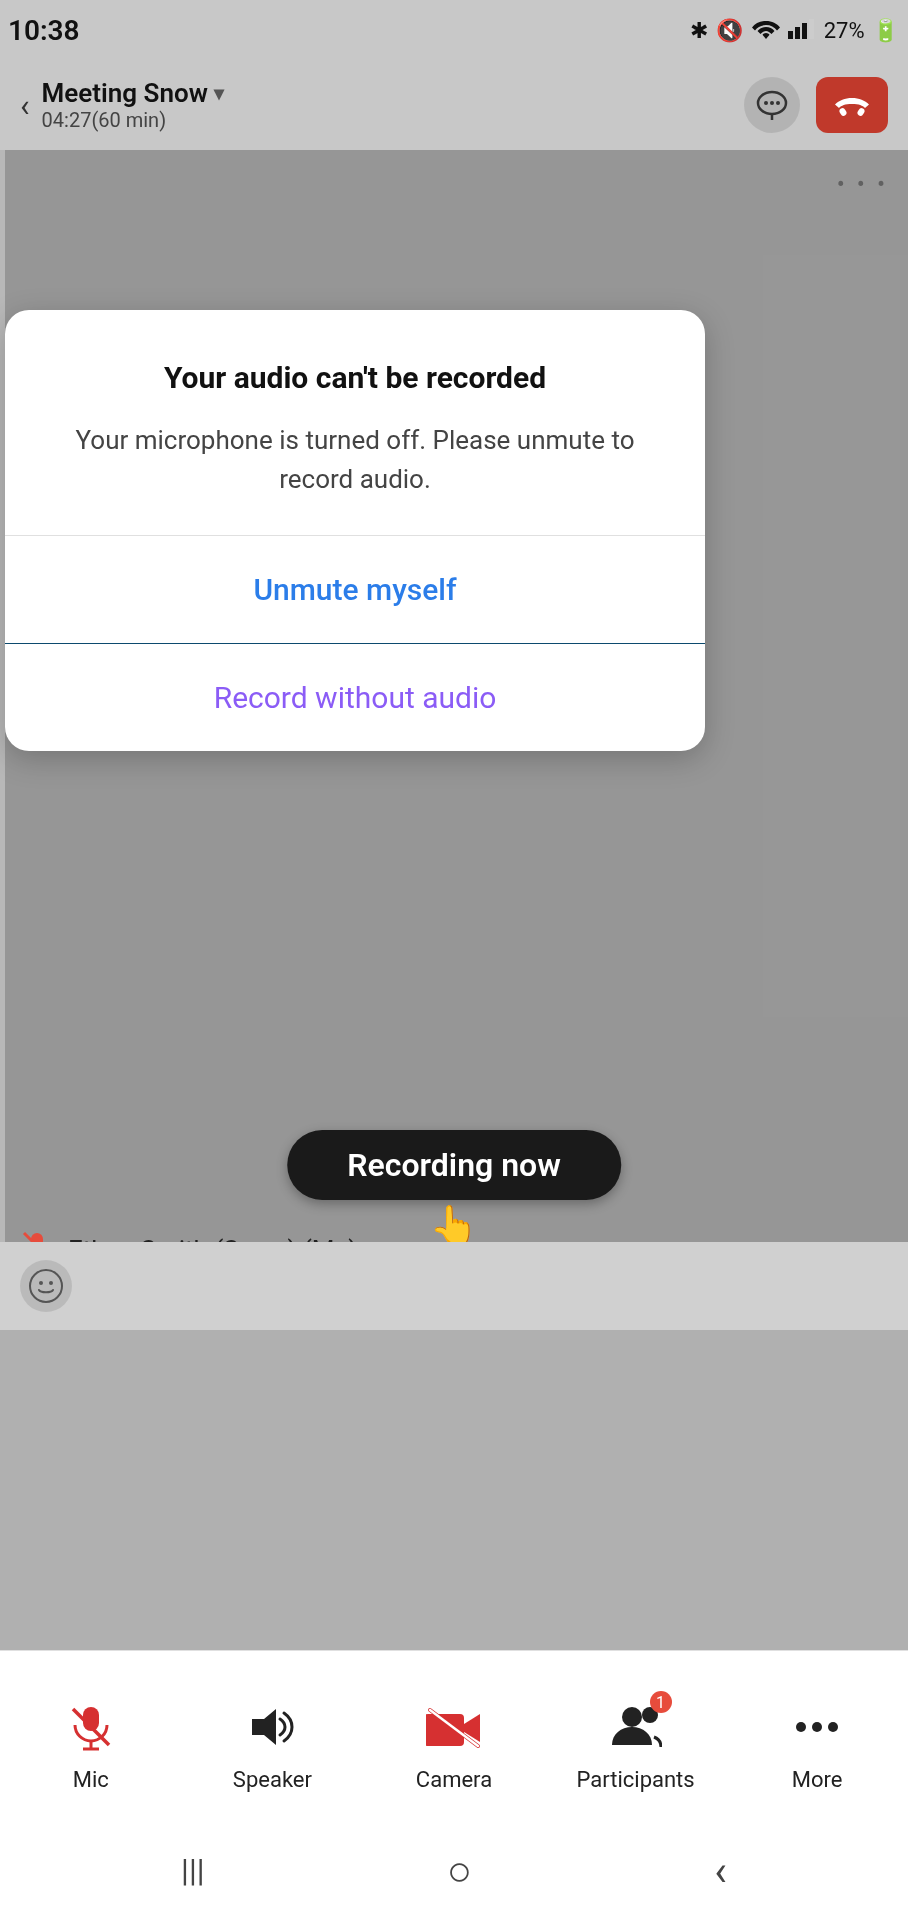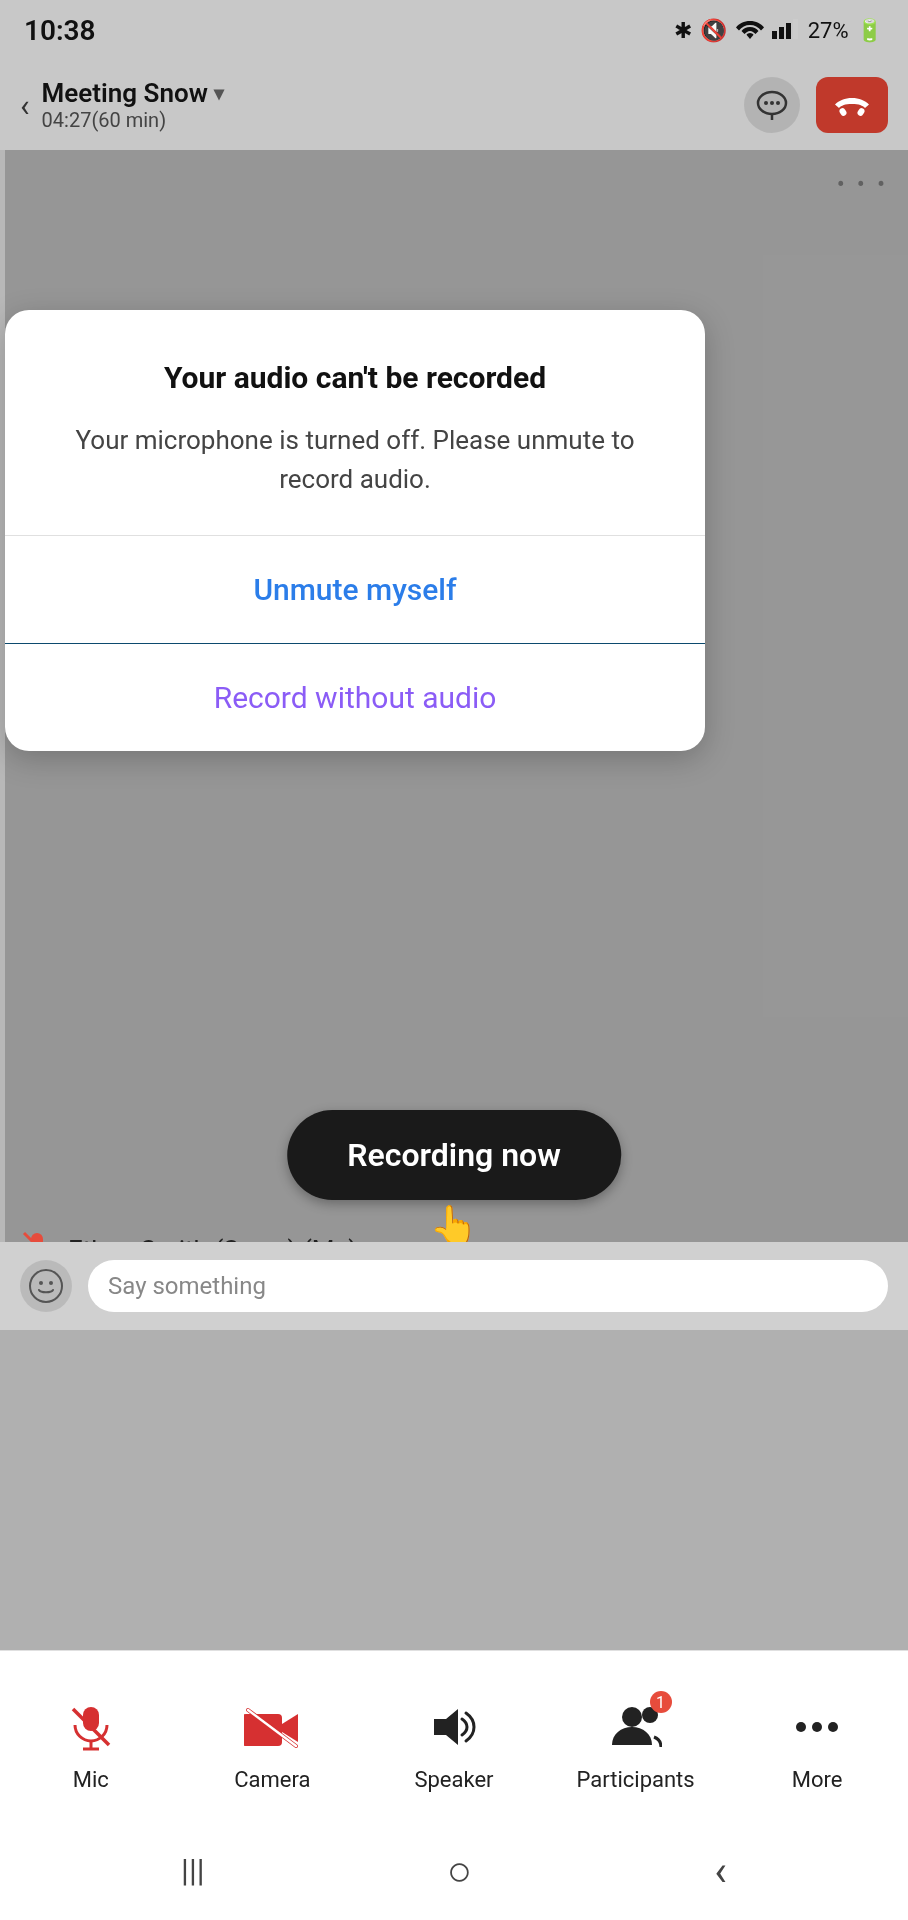--- a/index.html
+++ b/index.html
@@ -15,21 +15,21 @@
     }
 
     
     .status-bar {
       width: 100%;
       height: 60px;
       background: #c8c8c8;
       display: flex;
       align-items: center;
       justify-content: space-between;
-      padding: 0 24px;
+      padding: 0 8px;
     }
 
     .status-time {
       font-size: 28px;
       font-weight: 600;
       color: #111;
     }
 
     .status-icons {
       display: flex;
@@ -235,21 +235,21 @@
 
     
     .recording-btn {
       position: absolute;
       bottom: 130px;
       left: 50%;
       transform: translateX(-50%);
       background: #1a1a1a;
       color: white;
       border-radius: 50px;
-      padding: 26px 60px;
+      padding: 16px 60px;
       font-size: 32px;
       font-weight: 600;
       white-space: nowrap;
       box-shadow: 0 4px 12px rgba(0,0,0,0.3);
     }
 
     
     .participant-row {
       position: absolute;
       bottom: 60px;
@@ -474,62 +474,59 @@
 
   <div class="chat-area">
     <div class="emoji-btn">
       <svg width="36" height="36" viewBox="0 0 36 36">
         <circle cx="18" cy="18" r="16" fill="none" stroke="#555" stroke-width="2"></circle>
         <circle cx="13" cy="15" r="2" fill="#555"></circle>
         <circle cx="23" cy="15" r="2" fill="#555"></circle>
         <path d="M11 22c1.5 3 12.5 3 14 0" fill="none" stroke="#555" stroke-width="2" stroke-linecap="round"></path>
       </svg>
     </div>
-    <div class="chat-input">
-      <span class="chat-placeholder">Say something</span>
-    </div>
   </div>
 </div>
 
 <div class="bottom-toolbar">
 
   <div class="toolbar-item">
     <div class="toolbar-icon">
       <svg width="52" height="52" viewBox="0 0 52 52">
         <rect x="18" y="6" width="16" height="24" rx="8" fill="#d63031"></rect>
         <path d="M10 24c0 8.8 7.2 16 16 16s16-7.2 16-16" fill="none" stroke="#d63031" stroke-width="3"></path>
         <line x1="26" y1="40" x2="26" y2="48" stroke="#d63031" stroke-width="3"></line>
         <line x1="18" y1="48" x2="34" y2="48" stroke="#d63031" stroke-width="3"></line>
         <line x1="8" y1="8" x2="44" y2="44" stroke="#d63031" stroke-width="3.5"></line>
       </svg>
     </div>
     <span class="toolbar-label">Mic</span>
   </div>
 
   <div class="toolbar-item">
     <div class="toolbar-icon">
+      <svg width="52" height="52" viewBox="0 0 52 52">
+        <polygon points="6,18 18,18 30,8 30,44 18,34 6,34" fill="#222"></polygon>
+        <path d="M34 18c3 2 5 5 5 8s-2 6-5 8" fill="none" stroke="#222" stroke-width="3" stroke-linecap="round"></path>
+        <path d="M38 12c5 3.5 8 8.5 8 14s-3 10.5-8 14" fill="none" stroke="#222" stroke-width="3" stroke-linecap="round"></path>
+      </svg>
+    </div>
+    <span class="toolbar-label">Speaker</span>
+  </div>
+
+  <div class="toolbar-item">
+    <div class="toolbar-icon">
       <svg width="56" height="46" viewBox="0 0 56 46">
         <path d="M2 10h32a4 4 0 0 1 4 4v24a4 4 0 0 1-4 4H2a4 4 0 0 1-4-4V14a4 4 0 0 1 4-4z" fill="#d63031"></path>
         <polygon points="38,20 54,10 54,38 38,28" fill="#d63031"></polygon>
         <line x1="4" y1="6" x2="52" y2="42" stroke="#d63031" stroke-width="4" stroke-linecap="round"></line>
         <line x1="4" y1="6" x2="52" y2="42" stroke="white" stroke-width="2.5" stroke-linecap="round"></line>
       </svg>
     </div>
     <span class="toolbar-label">Camera</span>
-  </div>
-
-  <div class="toolbar-item">
-    <div class="toolbar-icon">
-      <svg width="52" height="52" viewBox="0 0 52 52">
-        <polygon points="6,18 18,18 30,8 30,44 18,34 6,34" fill="#222"></polygon>
-        <path d="M34 18c3 2 5 5 5 8s-2 6-5 8" fill="none" stroke="#222" stroke-width="3" stroke-linecap="round"></path>
-        <path d="M38 12c5 3.5 8 8.5 8 14s-3 10.5-8 14" fill="none" stroke="#222" stroke-width="3" stroke-linecap="round"></path>
-      </svg>
-    </div>
-    <span class="toolbar-label">Speaker</span>
   </div>
 
   <div class="toolbar-item">
     <div class="toolbar-icon" style="position:relative;">
       <svg width="52" height="52" viewBox="0 0 52 52">
         <circle cx="22" cy="16" r="10" fill="#222"></circle>
         <path d="M2 44c0-11 9-18 20-18s20 7 20 18" fill="#222"></path>
         <circle cx="40" cy="14" r="8" fill="#222"></circle>
         <path d="M44 36c4 1.5 7 5 7 10" fill="none" stroke="#222" stroke-width="3"></path>
       </svg>

